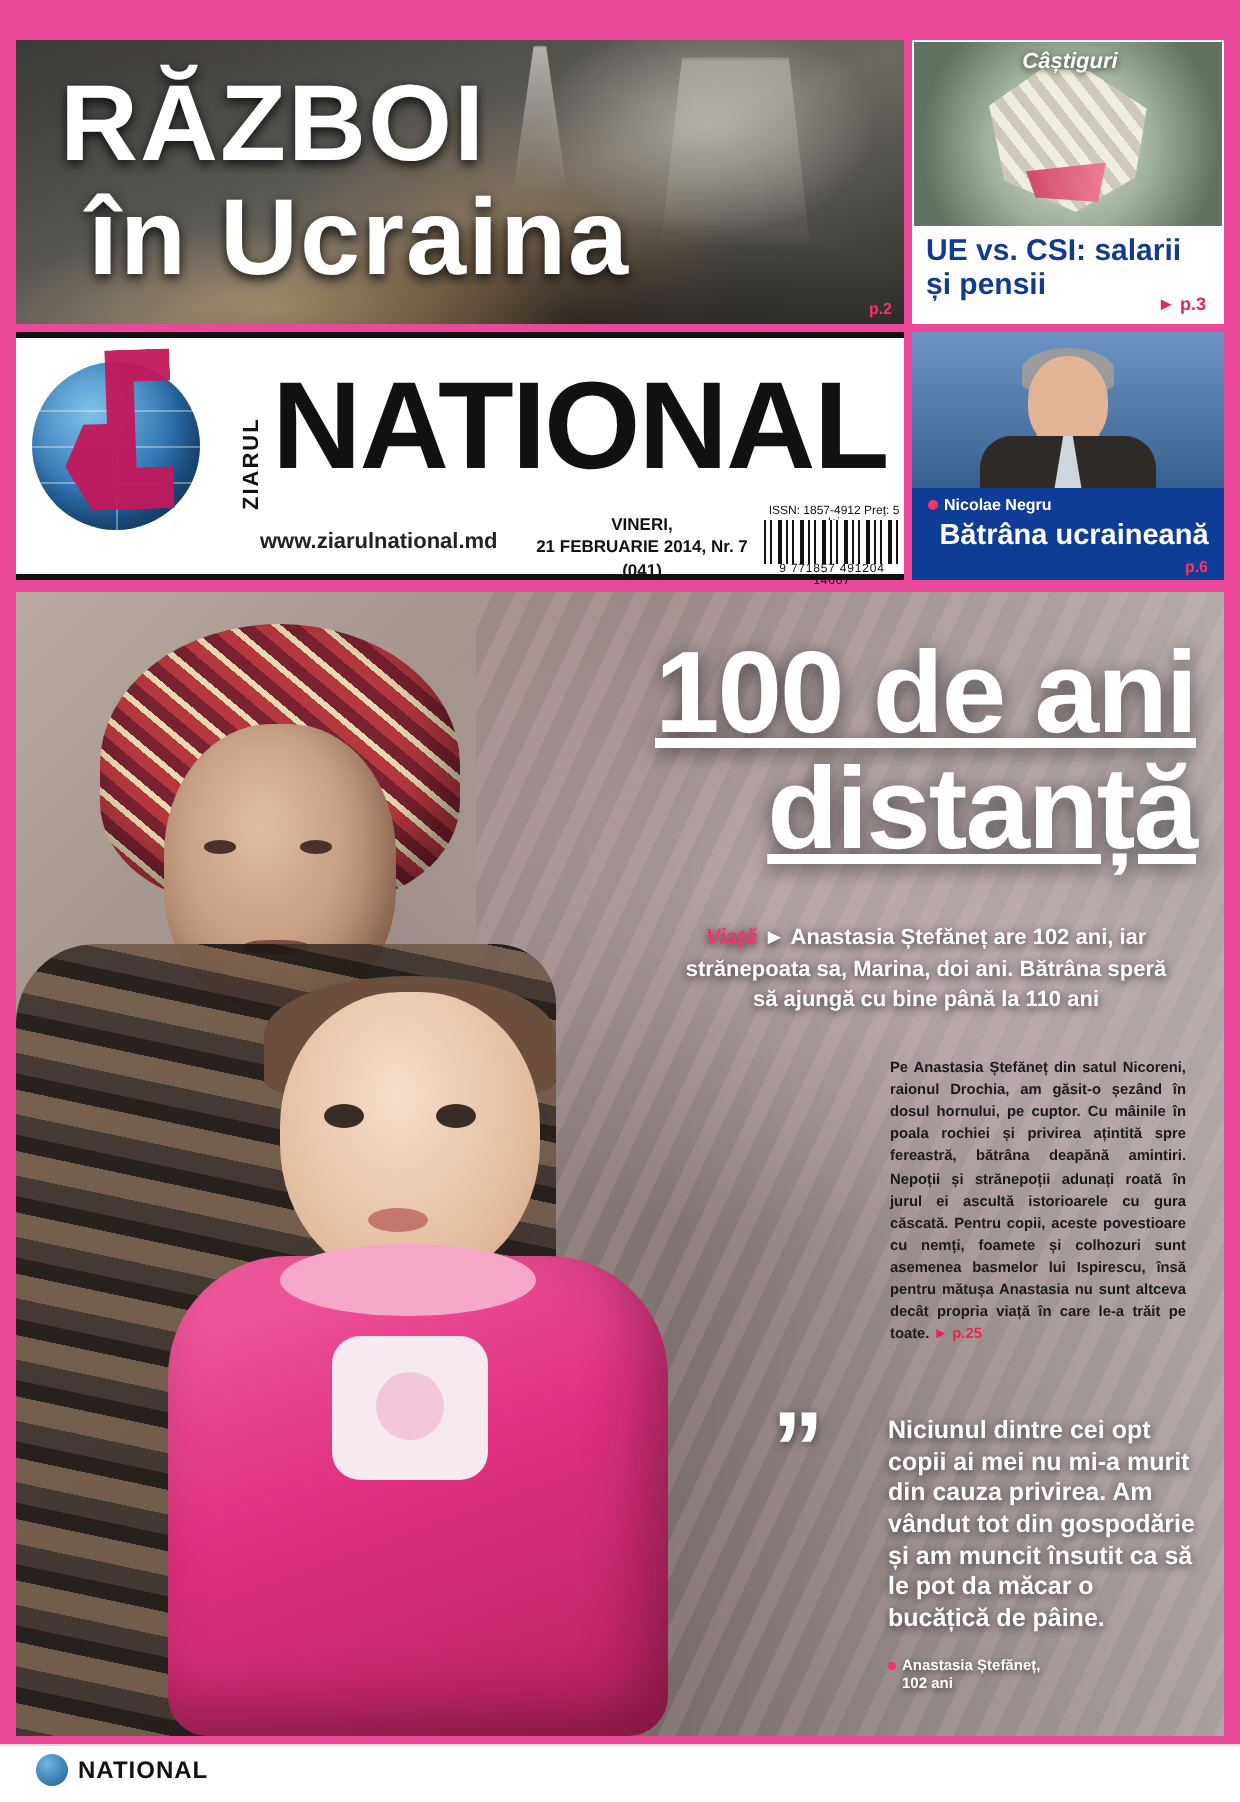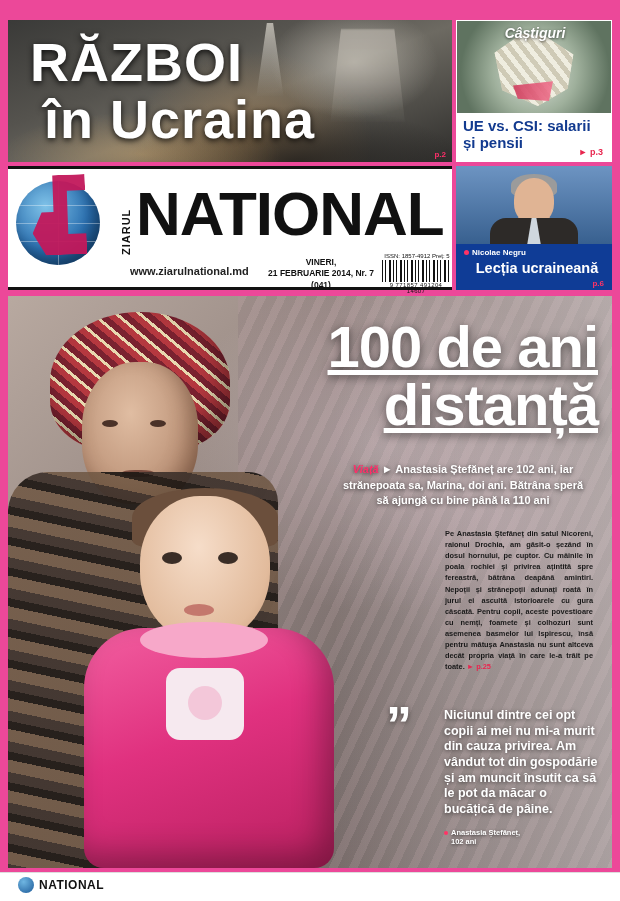--- a/index.html
+++ b/index.html
@@ -103,21 +103,21 @@
     position: absolute; left: 56px; top: 58px;
     width: 40px; height: 22px;
     background: linear-gradient(90deg, #cf3b5c, #f0738e);
     clip-path: polygon(0 30%, 100% 10%, 90% 100%, 12% 90%);
     opacity: .9;
   }
   .promo-label {
     position: absolute; left: 0; top: 0;
     width: 156px; padding: 4px 6px;
     color: #ffffff;
-    font-size: 14px; font-style: italic; font-weight: bold;
+    font-size: 11px; font-style: italic; font-weight: bold;
     text-align: center;
     text-shadow: 0 1px 3px rgba(0,0,0,.7);
   }
   .promo-text {
     position: absolute; left: 0; top: 94px;
     width: 156px; padding: 2px 6px;
     color: #123a8f;
     font-size: 15px; font-weight: bold; line-height: 1.15;
   }
   .promo-page {
@@ -483,21 +483,21 @@
   <div class="columnist">
     <div class="columnist-photo">
       <div class="hair"></div>
         <div class="head"></div>
       <div class="body"></div>
         <div class="shirt"></div>
     </div>
     <div class="columnist-name">
       <span class="dot"></span><span>Nicolae Negru</span>
     </div>
-    <div class="columnist-title">Lecția ucraineană</div>
+    <div class="columnist-title">Bătrâna ucraineană</div>
     <div class="columnist-page">p.6</div>
   </div>
 
   <div class="main">
     <div class="main-bg"></div>
     <div class="woman">
       <div class="scarf"></div>
       <div class="face"></div>
       <div class="eye l"></div>
         <div class="eye r"></div>

